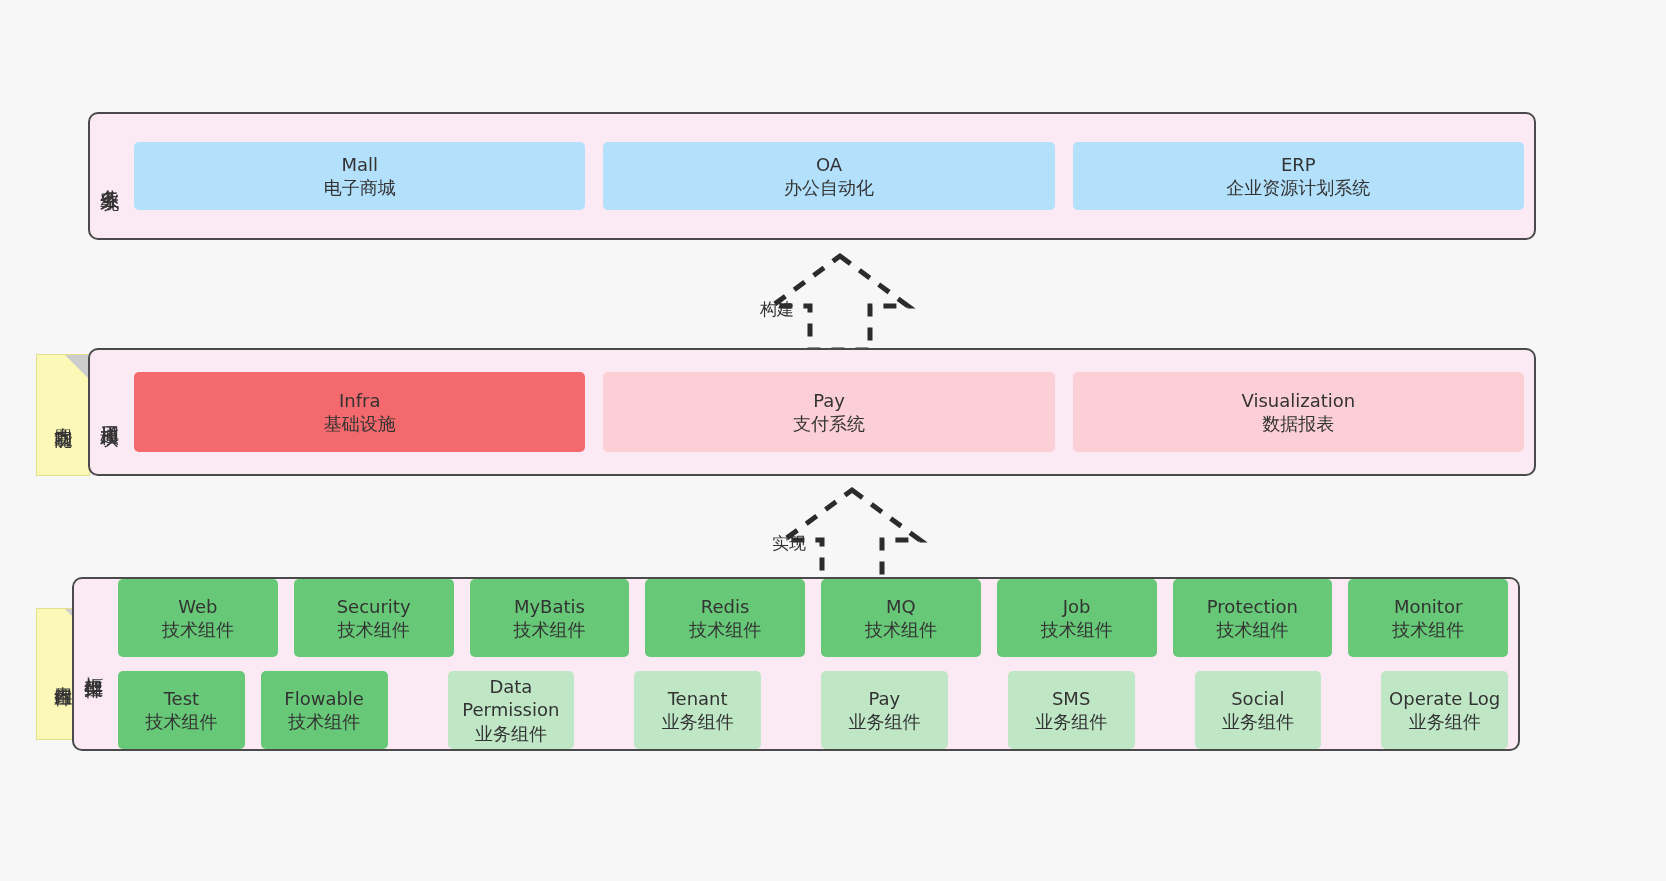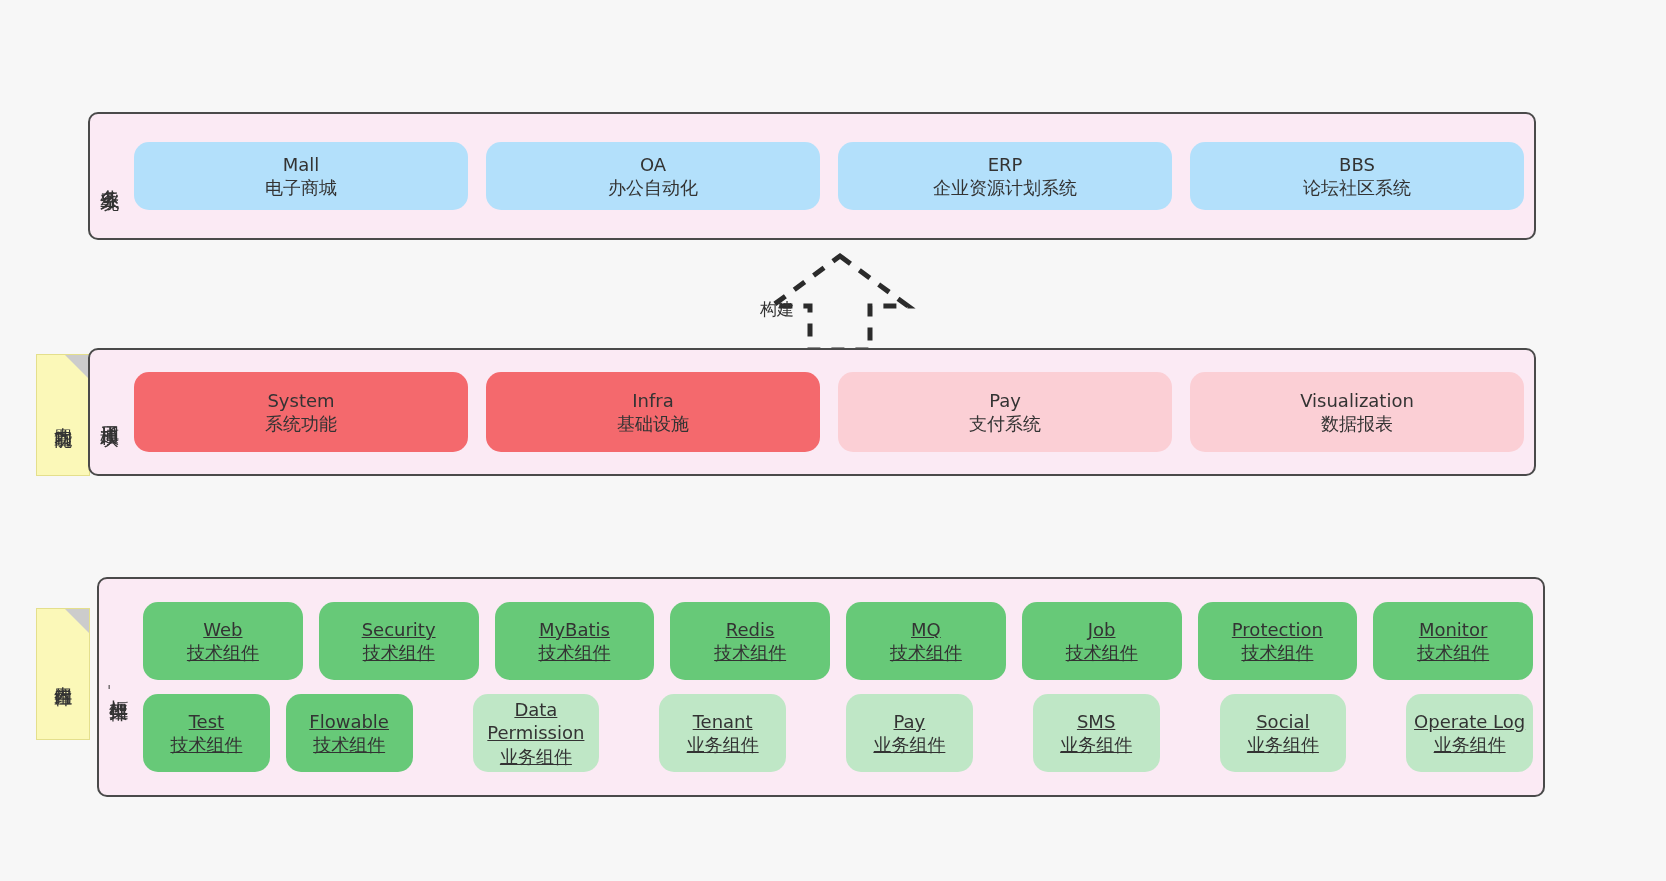--- a/index.html
+++ b/index.html
@@ -55,21 +55,21 @@
   }
   .row {
     display: flex;
     gap: 18px;
   }
 
   
   .box {
     box-sizing: border-box;
     flex: 1 1 0;
-    border-radius: 15px;
+    border-radius: 5px;
     display: flex;
     flex-direction: column;
     align-items: center;
     justify-content: center;
     text-align: center;
     font-size: 18px;
     line-height: 1.28;
     color: #333333;
     padding: 4px 2px;
     user-select: none;
@@ -83,21 +83,21 @@
   .c-green       { background: #67c978; }
   .c-lightgreen  { background: #bfe7c6; margin-left: 44px; }
 
   
   #layer-business { left: 88px;  top: 112px; width: 1448px; height: 128px; }
   #layer-business .box { height: 68px; }
 
   #layer-common   { left: 88px;  top: 348px; width: 1448px; height: 128px; }
   #layer-common .box { height: 80px; }
 
-  #layer-framework{ left: 97px;  top: 577px; width: 1448px; height: 220px; text-decoration: underline; }
+  #layer-framework{ left: 72px;  top: 577px; width: 1448px; height: 174px; }
   #layer-framework .box { height: 78px; }
 
   #layer-framework .layer-body { gap: 14px; }
   #layer-framework .row { gap: 16px; }
 
   
   .sticky {
     position: absolute;
     background: #fbf8b8;
     border: 1px solid #e4df8c;
@@ -159,24 +159,20 @@
           <span class="b-sub">电子商城</span>
         </div>
         <div class="box c-blue">
           <span class="b-name">OA</span>
           <span class="b-sub">办公自动化</span>
         </div>
         <div class="box c-blue">
           <span class="b-name">ERP</span>
           <span class="b-sub">企业资源计划系统</span>
         </div>
-        <div class="box c-blue">
-          <span class="b-name">BBS</span>
-          <span class="b-sub">论坛社区系统</span>
-        </div>
       </div>
     </div>
   </div>
 
   <div class="arrow" id="arrow-build">
     <svg viewBox="0 0 160 105" xmlns="http://www.w3.org/2000/svg">
       <path d="M 80 8 L 148 58 L 110 58 L 110 102 L 50 102 L 50 58 L 12 58 Z" fill="none" stroke="#2b2b2b" stroke-width="5" stroke-dasharray="13,11" stroke-linecap="butt" stroke-linejoin="miter"></path>
     </svg>
     <div class="arrow-label">构建</div>
   </div>
@@ -184,39 +180,41 @@
   <div class="sticky" id="sticky-common">
     <span class="fold"></span>
     <span>内置功能</span>
   </div>
 
   <div class="layer" id="layer-common">
     <div class="layer-title">通用模块</div>
     <div class="layer-body">
       <div class="row">
         <div class="box c-red">
-          <span class="b-name">System</span>
-          <span class="b-sub">系统功能</span>
-        </div>
-        <div class="box c-red">
           <span class="b-name">Infra</span>
           <span class="b-sub">基础设施</span>
         </div>
         <div class="box c-pink">
           <span class="b-name">Pay</span>
           <span class="b-sub">支付系统</span>
         </div>
         <div class="box c-pink">
           <span class="b-name">Visualization</span>
           <span class="b-sub">数据报表</span>
         </div>
       </div>
     </div>
   </div>
 
+  <div class="arrow" id="arrow-impl">
+    <svg viewBox="0 0 160 105" xmlns="http://www.w3.org/2000/svg">
+      <path d="M 80 8 L 148 58 L 110 58 L 110 102 L 50 102 L 50 58 L 12 58 Z" fill="none" stroke="#2b2b2b" stroke-width="5" stroke-dasharray="13,11" stroke-linecap="butt" stroke-linejoin="miter"></path>
+    </svg>
+    <div class="arrow-label">实现</div>
+  </div>
 
   <div class="sticky" id="sticky-framework">
     <span class="fold"></span>
     <span>内置组件</span>
   </div>
 
   <div class="layer" id="layer-framework">
     <div class="layer-title">框架组件</div>
     <div class="layer-body">
 

